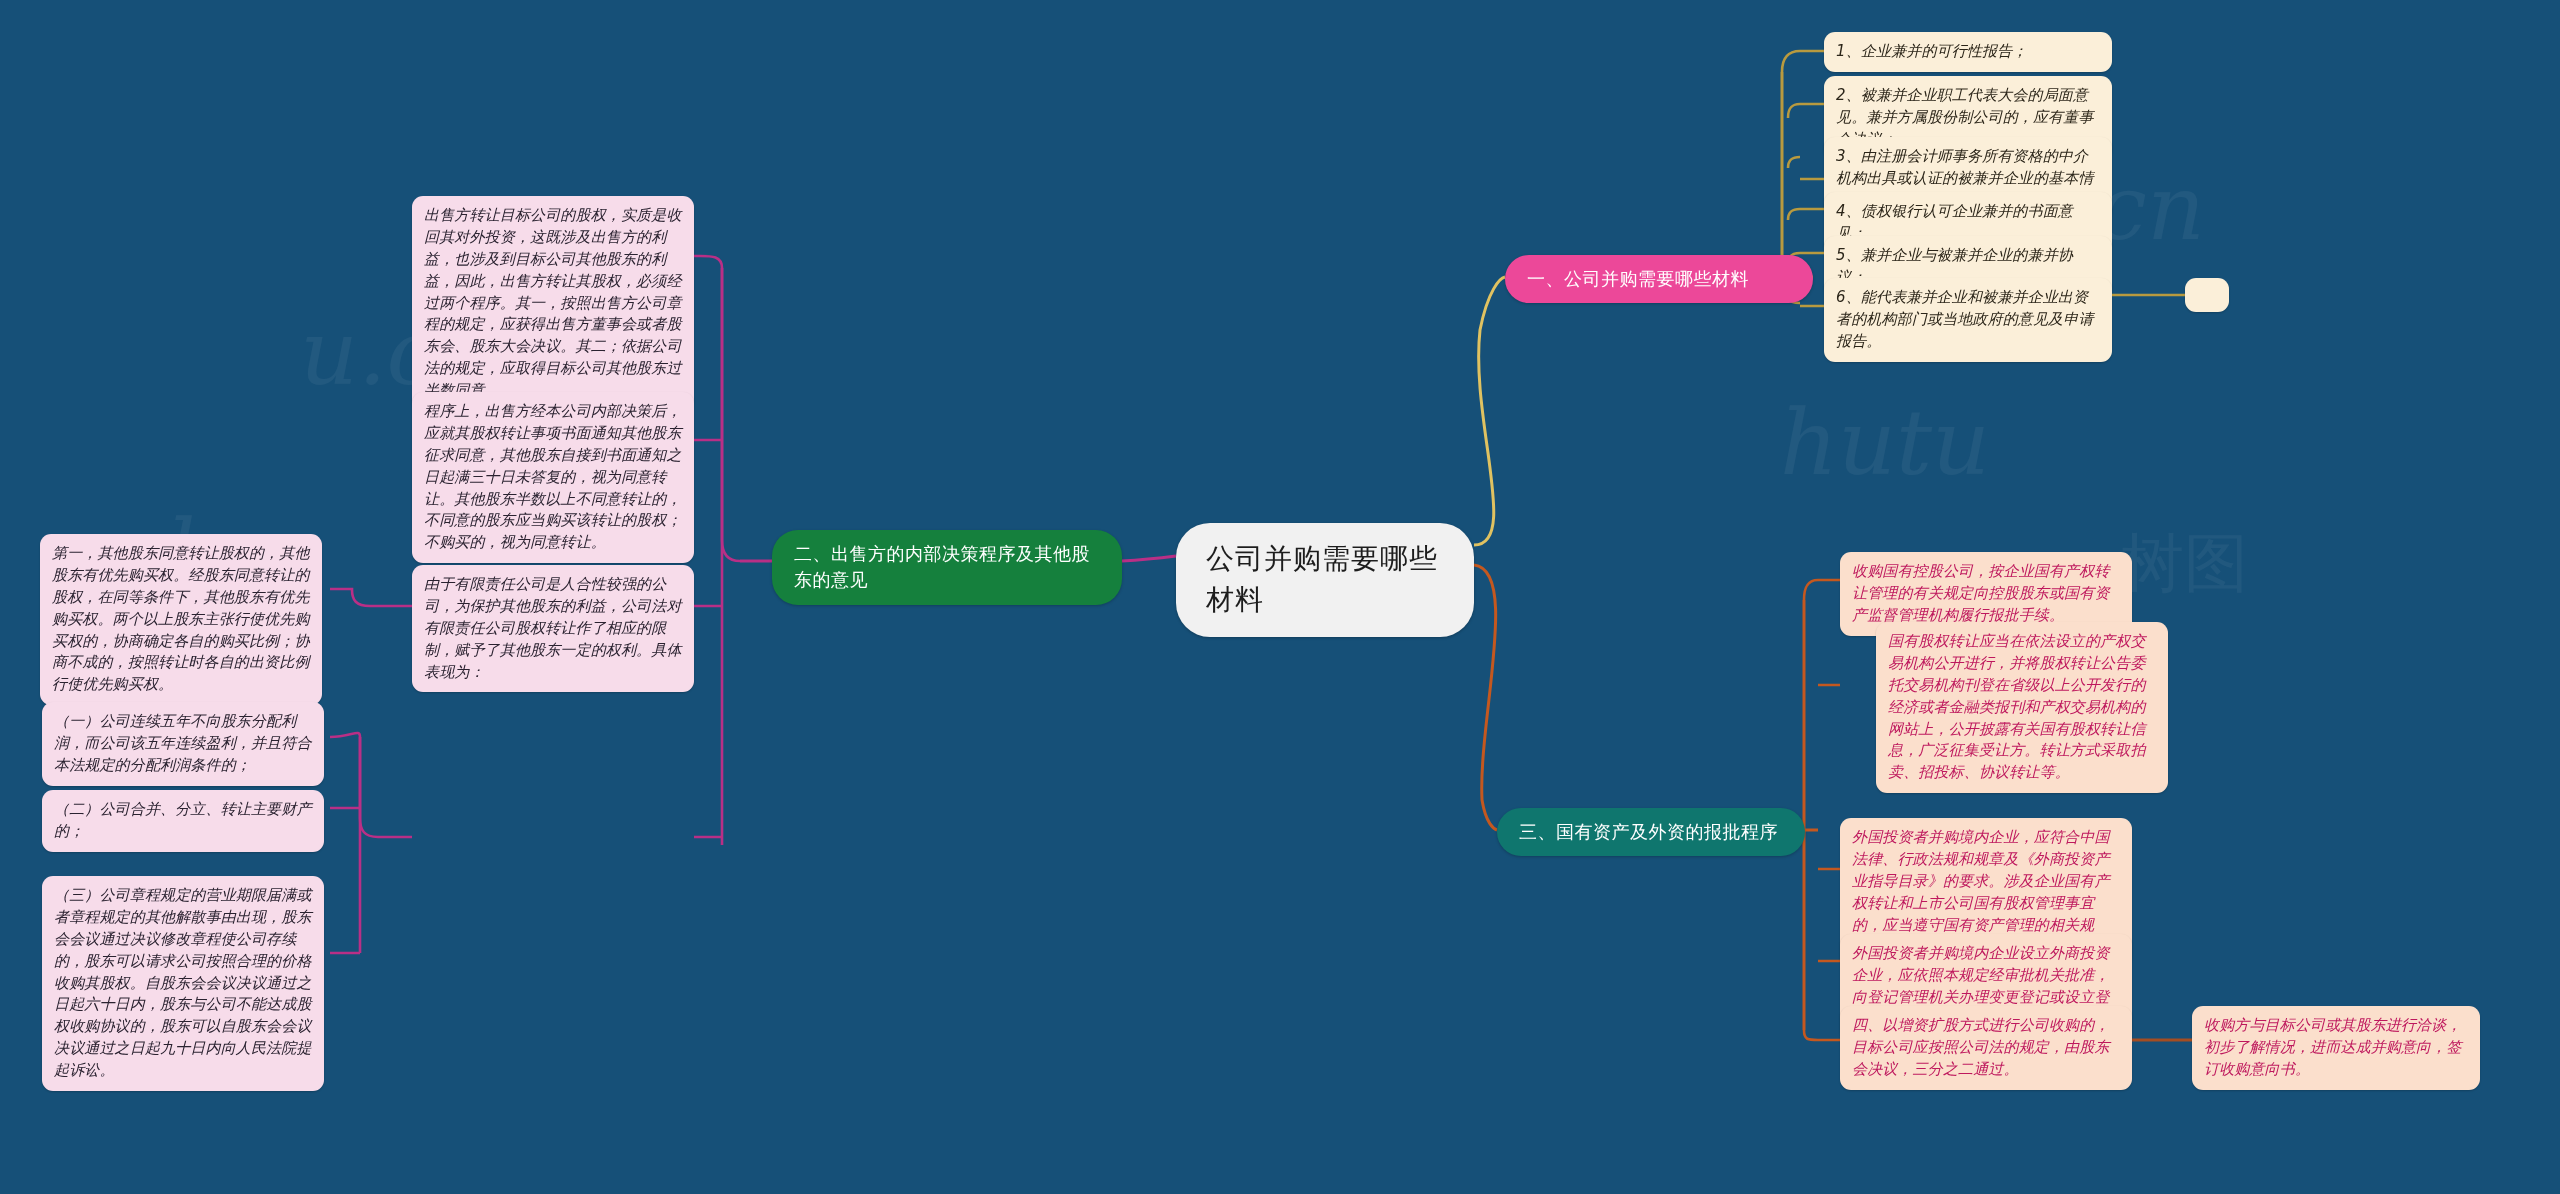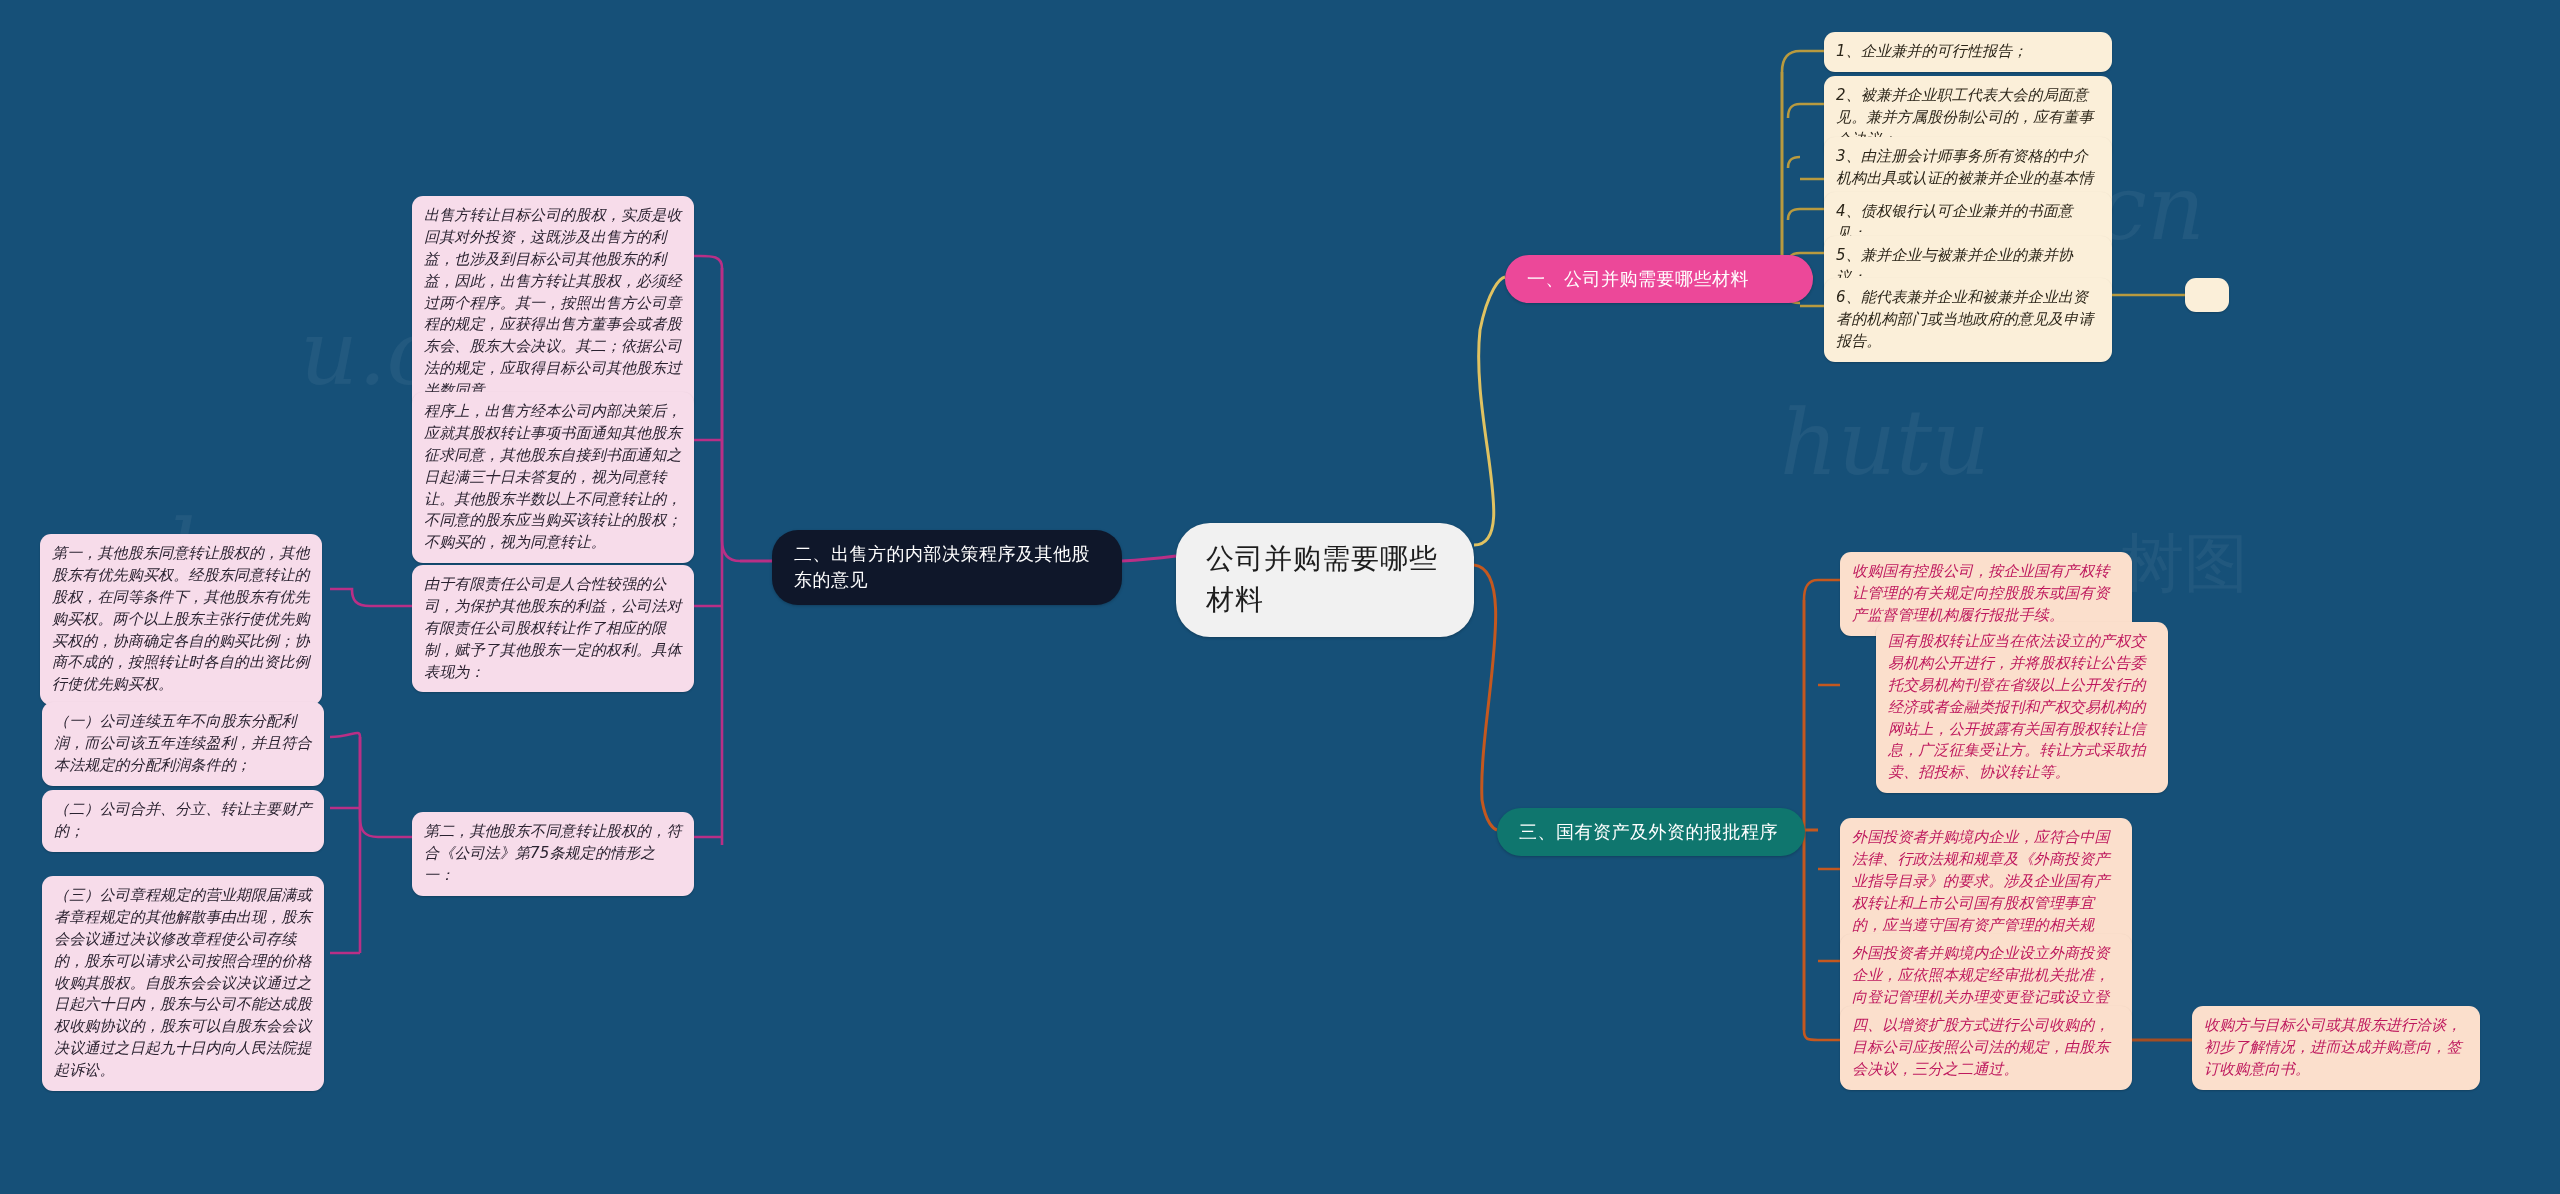--- a/index.html
+++ b/index.html
@@ -54,21 +54,21 @@
 
   
   .branch {
     color: #ffffff;
     border-radius: 26px;
     font-size: 18px;
     padding: 11px 22px;
     letter-spacing: .5px;
     box-shadow: 0 1px 3px rgba(0,0,0,0.22);
   }
-  .branch.magenta { background: #0f172a; }
+  .branch.magenta { background: #15803d; }
   .branch.amber   { background: #ec4899; }
   .branch.orange  { background: #0f766e; }
 
   
   .leaf {
     border-radius: 11px;
     font-size: 15px;
     padding: 9px 12px;
     color: #20201c;
     letter-spacing: .15px;
@@ -143,21 +143,20 @@
   <div class="node leaf cream" style="left:1824px; top:192px; width:288px;">4、债权银行认可企业兼并的书面意见；</div>
   <div class="node leaf cream" style="left:1824px; top:236px; width:288px;">5、兼并企业与被兼并企业的兼并协议；</div>
   <div class="node leaf cream" style="left:1824px; top:278px; width:288px;">6、能代表兼并企业和被兼并企业出资者的机构部门或当地政府的意见及申请报告。</div>
   <div class="node leaf blank" style="left:2185px; top:278px; width:44px; height:34px;"></div>
 
   <div class="node branch magenta" style="left:772px; top:530px; width:350px;">二、出售方的内部决策程序及其他股东的意见</div>
 
   <div class="node leaf pink" style="left:412px; top:196px; width:282px;">出售方转让目标公司的股权，实质是收回其对外投资，这既涉及出售方的利益，也涉及到目标公司其他股东的利益，因此，出售方转让其股权，必须经过两个程序。其一，按照出售方公司章程的规定，应获得出售方董事会或者股东会、股东大会决议。其二；依据公司法的规定，应取得目标公司其他股东过半数同意。</div>
   <div class="node leaf pink" style="left:412px; top:392px; width:282px;">程序上，出售方经本公司内部决策后，应就其股权转让事项书面通知其他股东征求同意，其他股东自接到书面通知之日起满三十日未答复的，视为同意转让。其他股东半数以上不同意转让的，不同意的股东应当购买该转让的股权；不购买的，视为同意转让。</div>
   <div class="node leaf pink" style="left:412px; top:565px; width:282px;">由于有限责任公司是人合性较强的公司，为保护其他股东的利益，公司法对有限责任公司股权转让作了相应的限制，赋予了其他股东一定的权利。具体表现为：</div>
-  <div class="node leaf pink" style="left:412px; top:812px; width:282px;">第二，其他股东不同意转让股权的，符合《公司法》第75条规定的情形之一：</div>
 
   <div class="node leaf pink" style="left:40px; top:534px; width:282px;">第一，其他股东同意转让股权的，其他股东有优先购买权。经股东同意转让的股权，在同等条件下，其他股东有优先购买权。两个以上股东主张行使优先购买权的，协商确定各自的购买比例；协商不成的，按照转让时各自的出资比例行使优先购买权。</div>
 
   <div class="node leaf pink" style="left:42px; top:702px; width:282px;">（一）公司连续五年不向股东分配利润，而公司该五年连续盈利，并且符合本法规定的分配利润条件的；</div>
   <div class="node leaf pink" style="left:42px; top:790px; width:282px;">（二）公司合并、分立、转让主要财产的；</div>
   <div class="node leaf pink" style="left:42px; top:876px; width:282px;">（三）公司章程规定的营业期限届满或者章程规定的其他解散事由出现，股东会会议通过决议修改章程使公司存续的，股东可以请求公司按照合理的价格收购其股权。自股东会会议决议通过之日起六十日内，股东与公司不能达成股权收购协议的，股东可以自股东会会议决议通过之日起九十日内向人民法院提起诉讼。</div>
 
   <div class="node branch orange" style="left:1497px; top:808px; width:308px;">三、国有资产及外资的报批程序</div>
 
   <div class="node leaf peach" style="left:1840px; top:552px;  width:292px;">收购国有控股公司，按企业国有产权转让管理的有关规定向控股股东或国有资产监督管理机构履行报批手续。</div>

